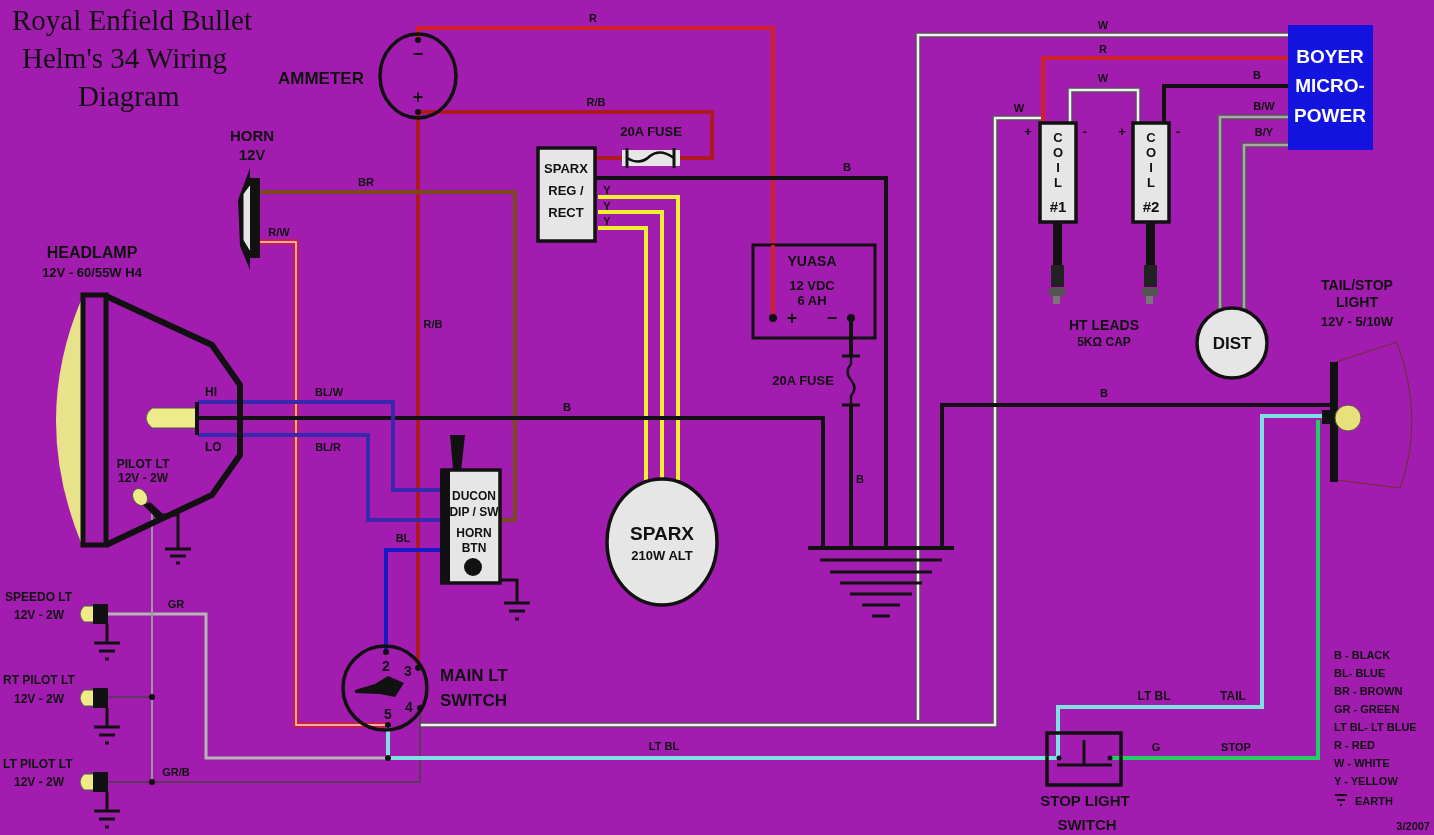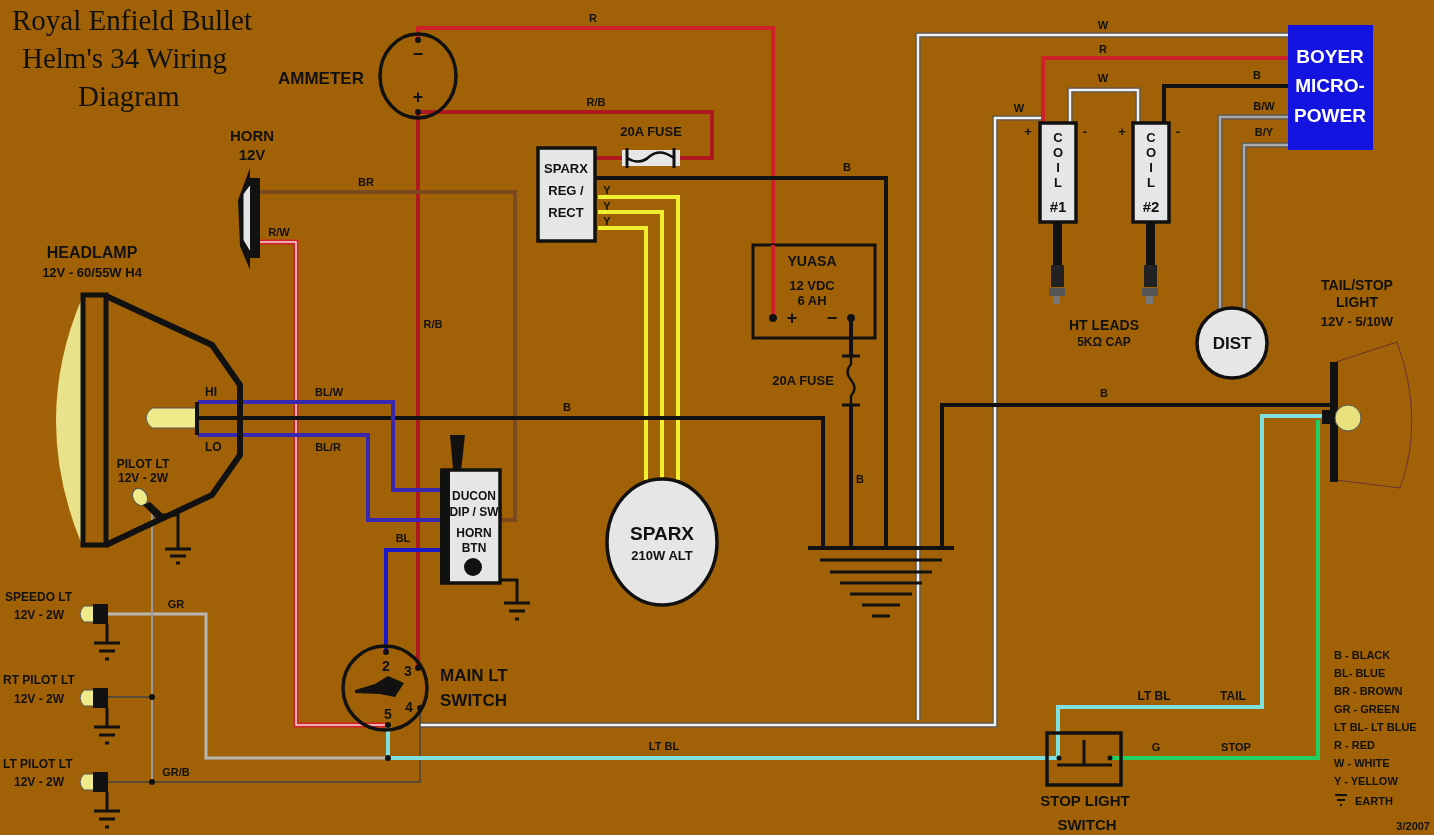--- a/index.html
+++ b/index.html
@@ -1,16 +1,16 @@
 <!DOCTYPE html>
 <html><head>
 <meta charset="utf-8">
 <style>
   html, body { margin: 0; padding: 0; background: #e6e6e6; }
-  #canvas { position: relative; width: 1434px; height: 835px; overflow: hidden; background: #a16207; }
+  #canvas { position: relative; width: 1434px; height: 835px; overflow: hidden; background: #a21caf; }
   svg { position: absolute; left: 0; top: 0; }
   .lbl { font-family: "Liberation Sans", sans-serif; font-weight: bold; fill: #111; }
   .title { font-family: "Liberation Serif", serif; fill: #111; font-size: 29px; }
   .wire { fill: none; stroke-linejoin: miter; }
   .dw { fill: none; stroke: #555; stroke-width: 5; }
   .dwi { fill: none; stroke: #f2f2f2; stroke-width: 2.5; }
 </style>
 </head>
 <body>
 

